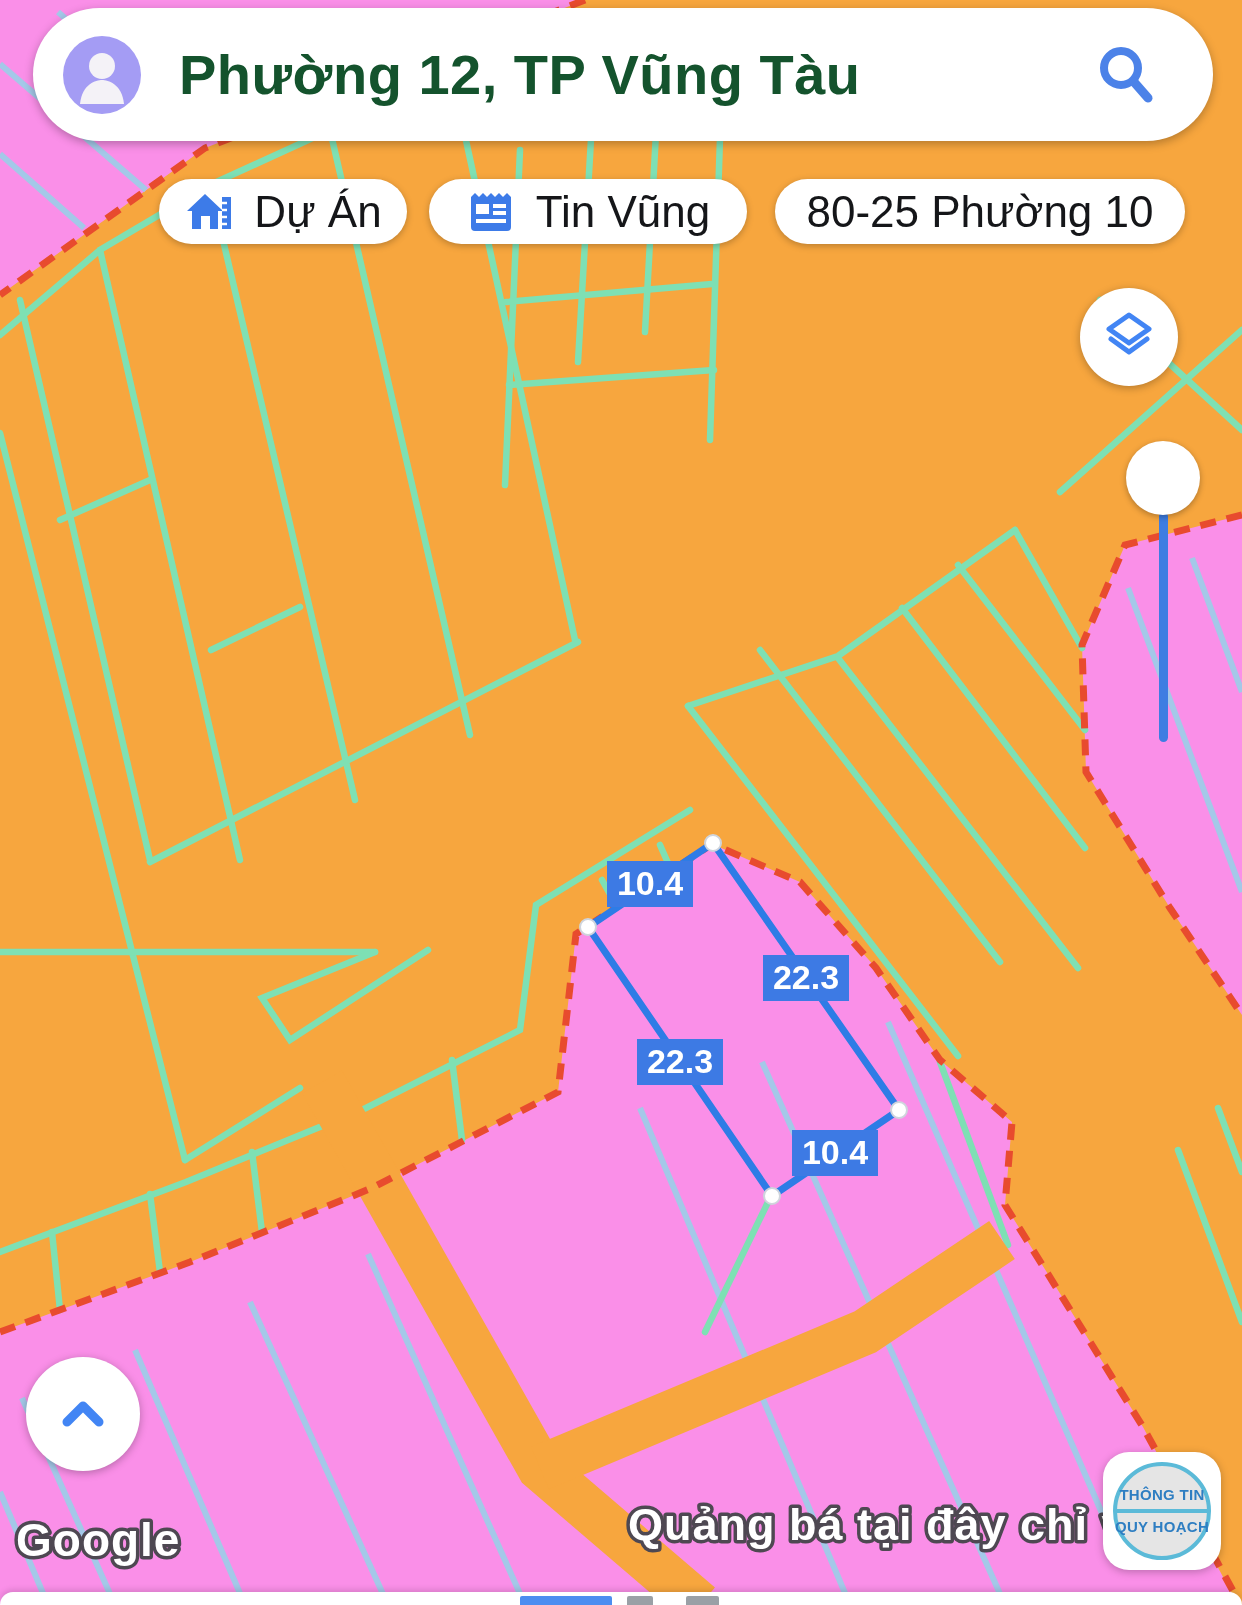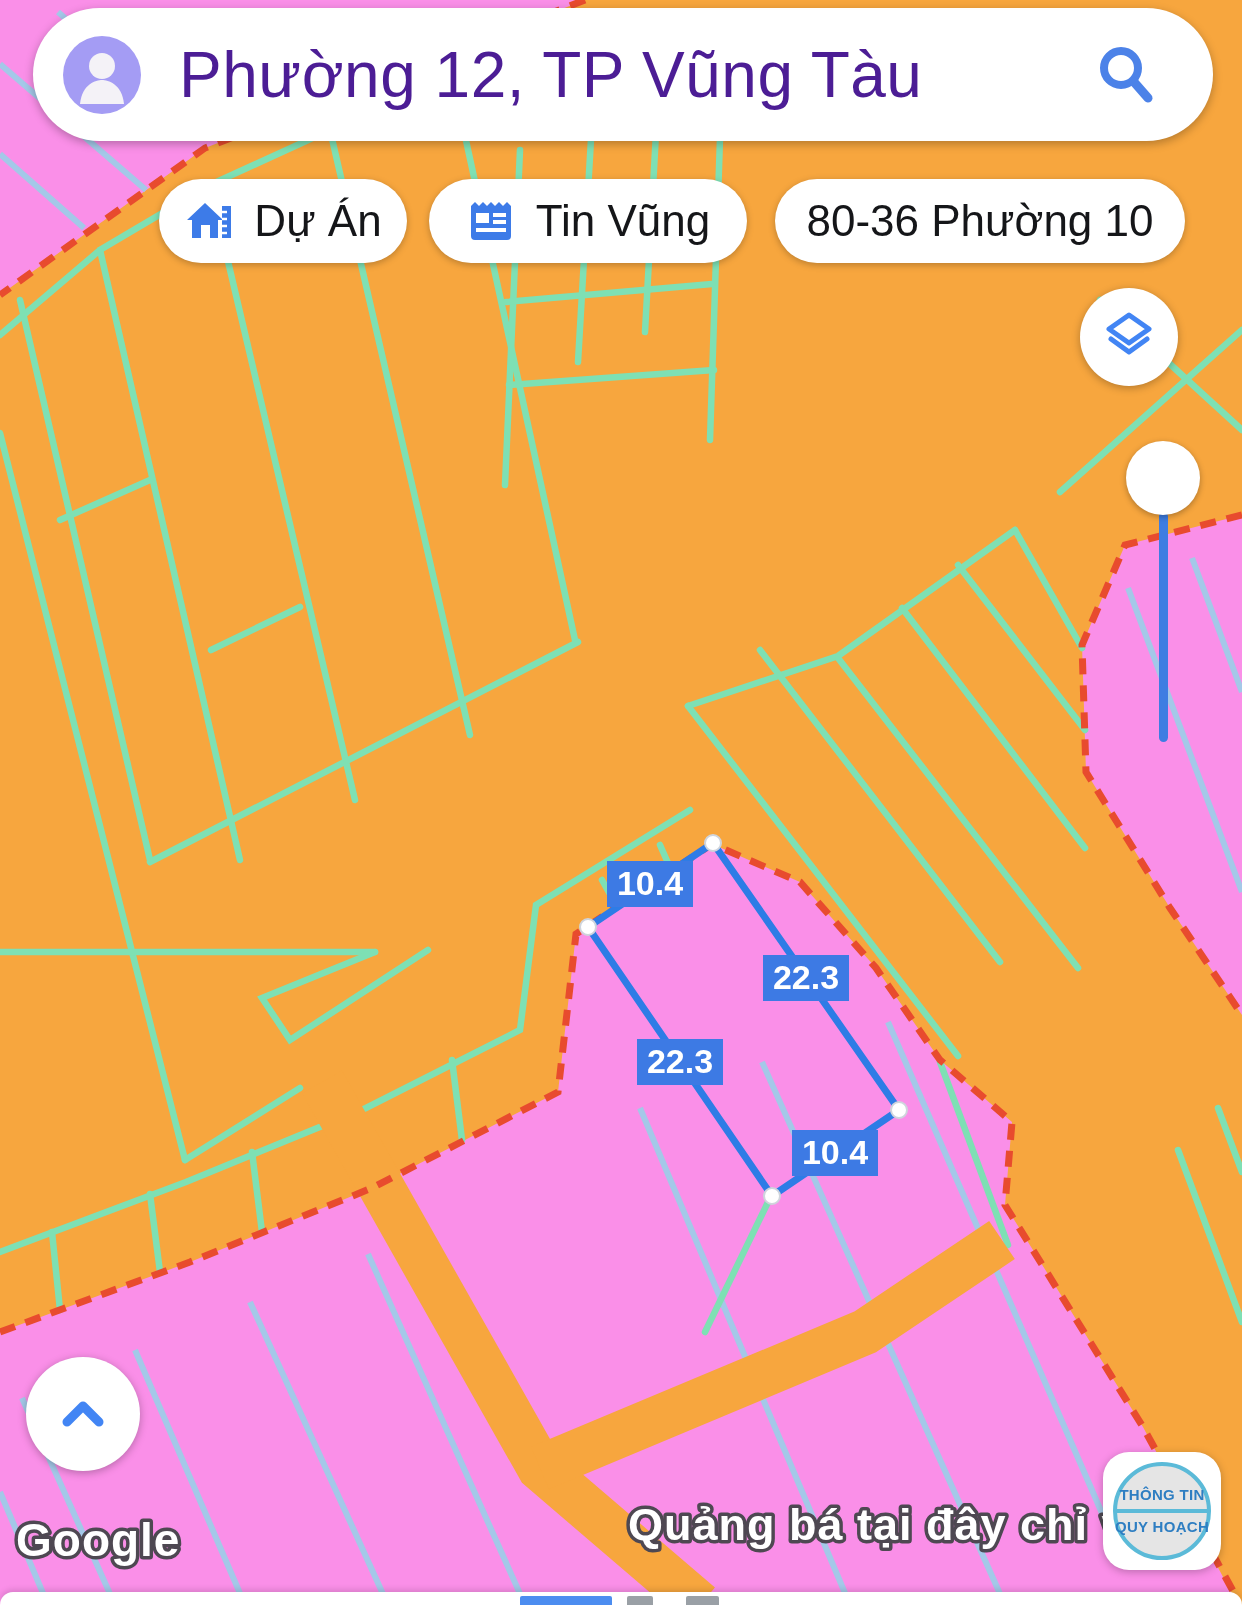--- a/index.html
+++ b/index.html
@@ -7,26 +7,26 @@
          font-family:"Liberation Sans",sans-serif;background:#F7A63E;}
   .stage svg{display:block;}
   #map-svg{position:absolute;inset:0;}
 
   
   .search-bar{position:absolute;left:33px;top:8px;width:1180px;height:133px;
     background:#fff;border-radius:67px;display:flex;align-items:center;
     box-shadow:0 3px 10px rgba(0,0,0,.28);}
   .avatar{width:78px;height:78px;border-radius:50%;background:#A49CF4;
     margin-left:30px;display:flex;align-items:center;justify-content:center;overflow:hidden;}
-  .search-text{margin-left:38px;font-size:64px;color:#4c1d95;letter-spacing:.5px;
-    flex:1;white-space:nowrap;overflow:hidden;}
+  .search-text{margin-left:38px;font-size:56px;color:#14532d;letter-spacing:.5px;
+    flex:1;white-space:nowrap;overflow:hidden;font-weight:bold;}
   .search-glass{margin-right:54px;}
 
   .chip-row{position:absolute;left:0;top:179px;width:1242px;height:84px;}
-  .chip{position:absolute;height:84px;background:#fff;border-radius:42px;
+  .chip{position:absolute;height:65px;background:#fff;border-radius:42px;
     display:flex;align-items:center;justify-content:center;gap:20px;
     box-shadow:0 2px 7px rgba(0,0,0,.25);font-size:44px;color:#151619;white-space:nowrap;}
   #chip-project{left:159px;width:248px;}
   #chip-listings{left:429px;width:318px;}
   #chip-address{left:775px;width:410px;}
 
   .round-btn{position:absolute;background:#fff;border-radius:50%;
     display:flex;align-items:center;justify-content:center;
     box-shadow:0 2px 8px rgba(0,0,0,.28);}
   #layers-btn{left:1080px;top:288px;width:98px;height:98px;}
@@ -215,21 +215,21 @@
       <svg width="50" height="50" viewBox="0 0 50 50">
         <path d="M5,10 l4,-4 4,4 4,-4 4,4 4,-4 4,4 4,-4 4,4 4,-4 4,4 L45,40 a4,4 0 0 1 -4,4 L9,44 a4,4 0 0 1 -4,-4 Z" fill="#3D7BE8"></path>
         <rect x="10" y="17" width="13" height="10" fill="#fff"></rect>
         <rect x="27" y="17" width="13" height="4" fill="#fff"></rect>
         <rect x="27" y="24" width="13" height="4" fill="#fff"></rect>
         <rect x="10" y="32" width="30" height="4" fill="#fff"></rect>
       </svg>
       <span>Tin Vũng</span>
     </div>
     <div class="chip" id="chip-address">
-      <span>80-36 Phường 10</span>
+      <span>80-25 Phường 10</span>
     </div>
   </div>
 
   <div class="round-btn" id="layers-btn">
     <svg width="56" height="56" viewBox="0 0 56 56" fill="none" stroke="#4285F4" stroke-width="5" stroke-linejoin="round" stroke-linecap="round">
       <polygon points="28,6 48,20 28,34 8,20"></polygon>
       <polyline points="10,30 28,43 46,30"></polyline>
     </svg>
   </div>
 

